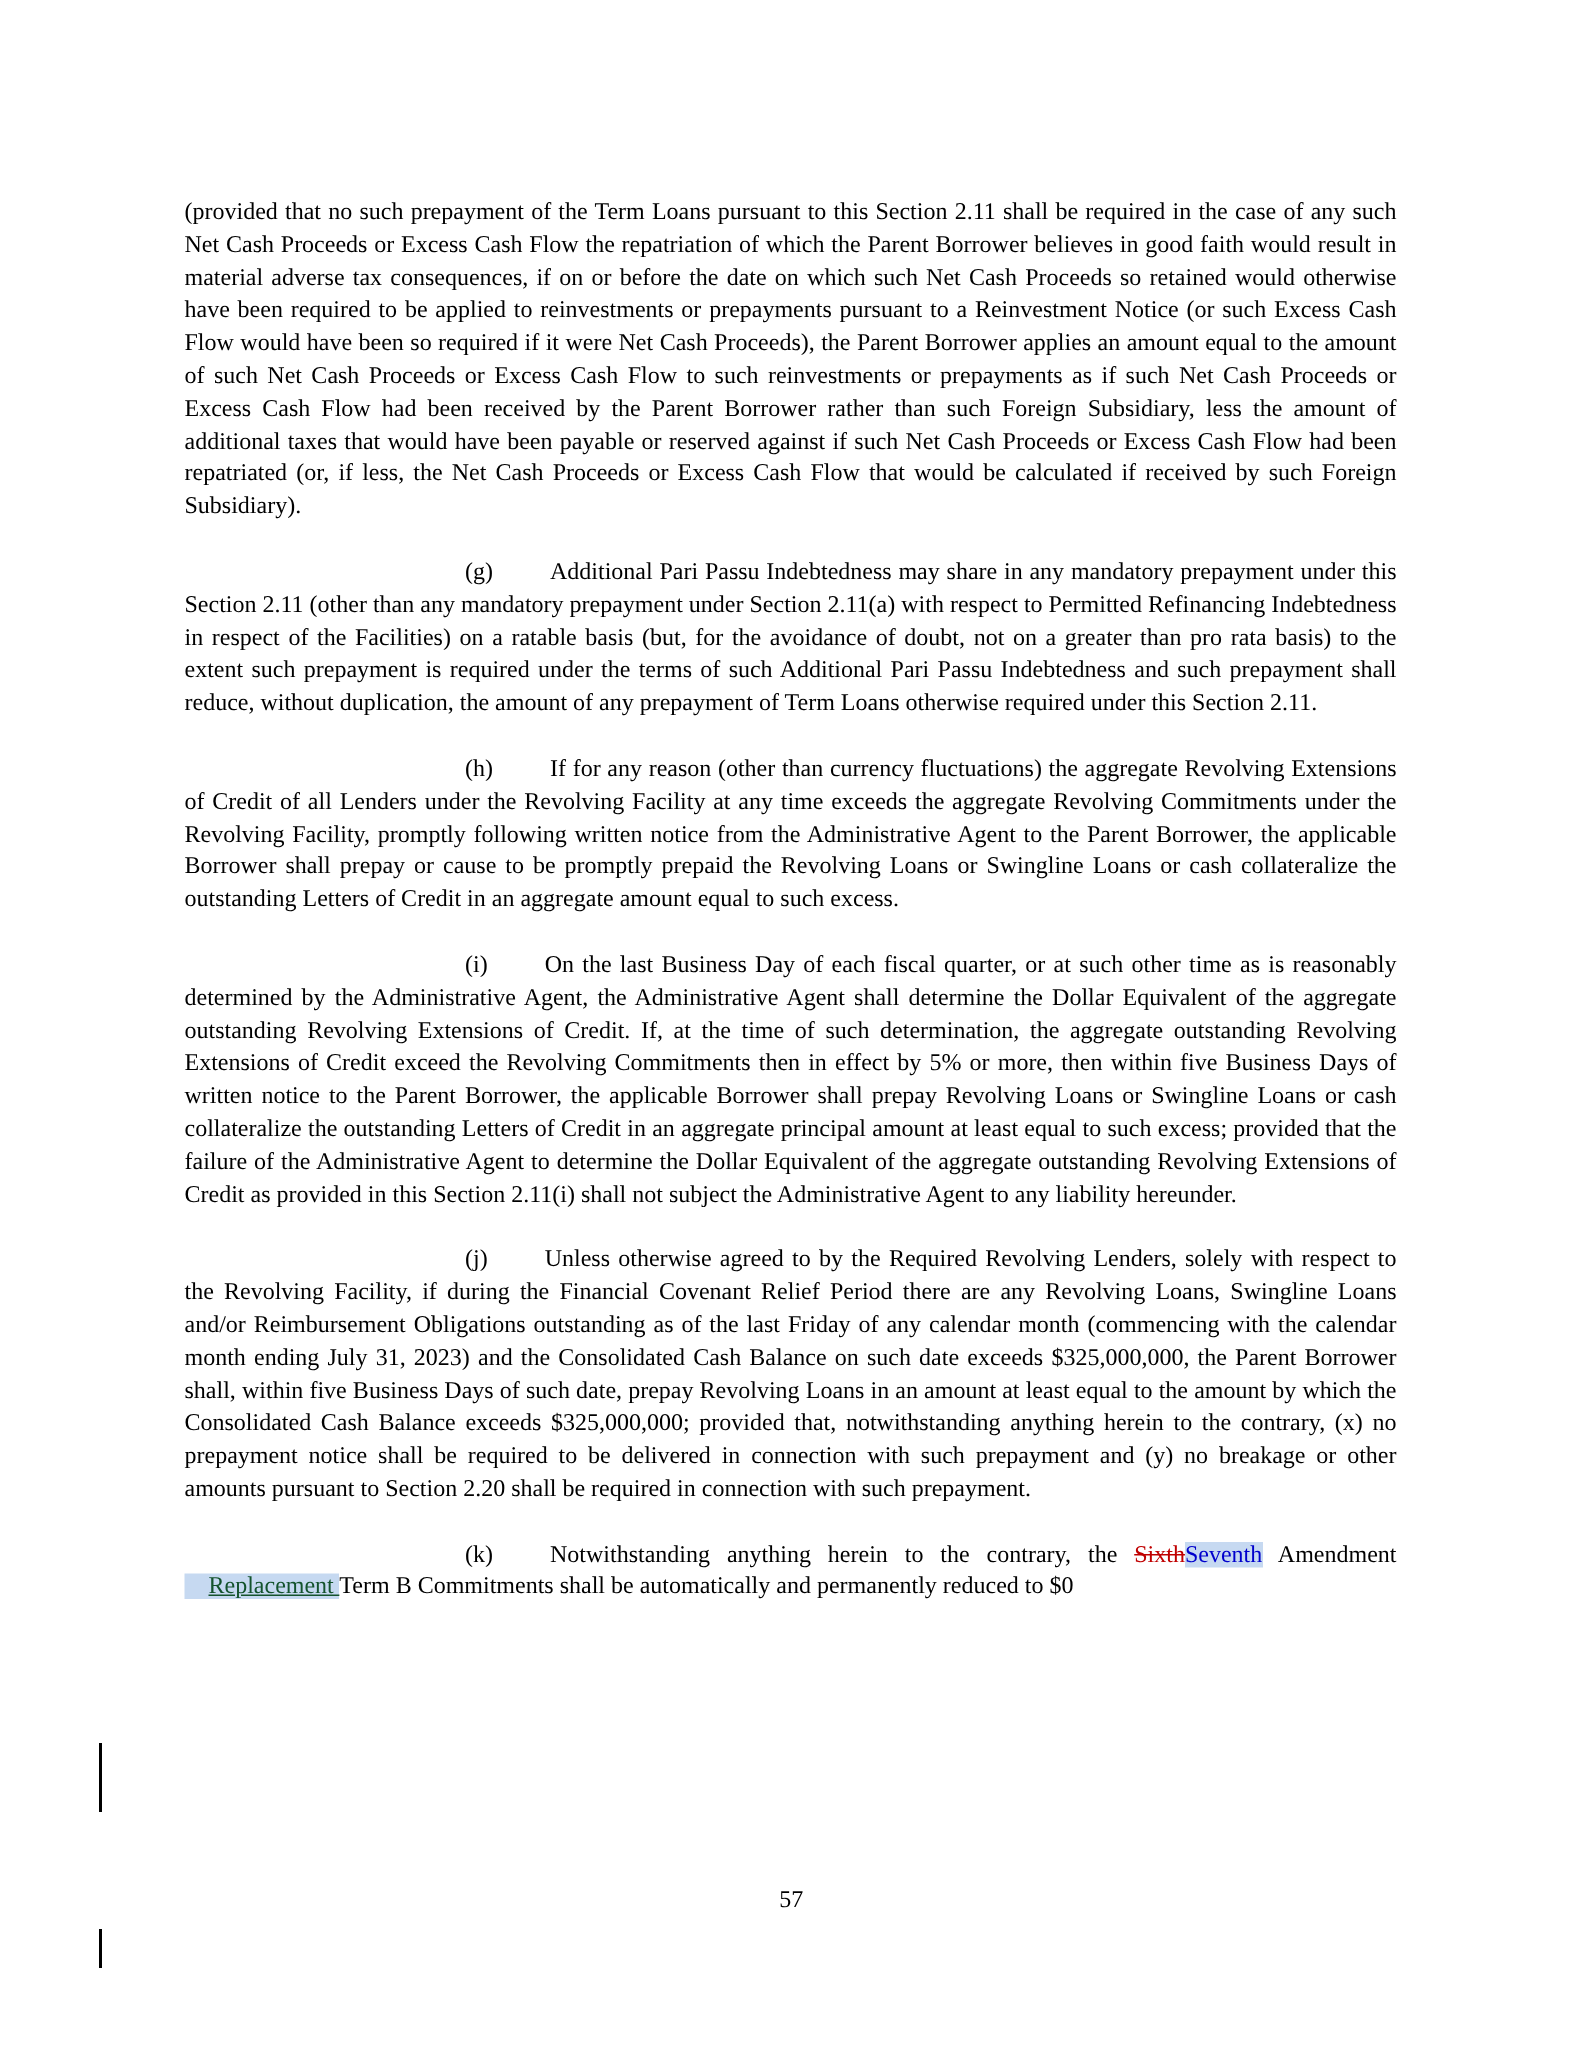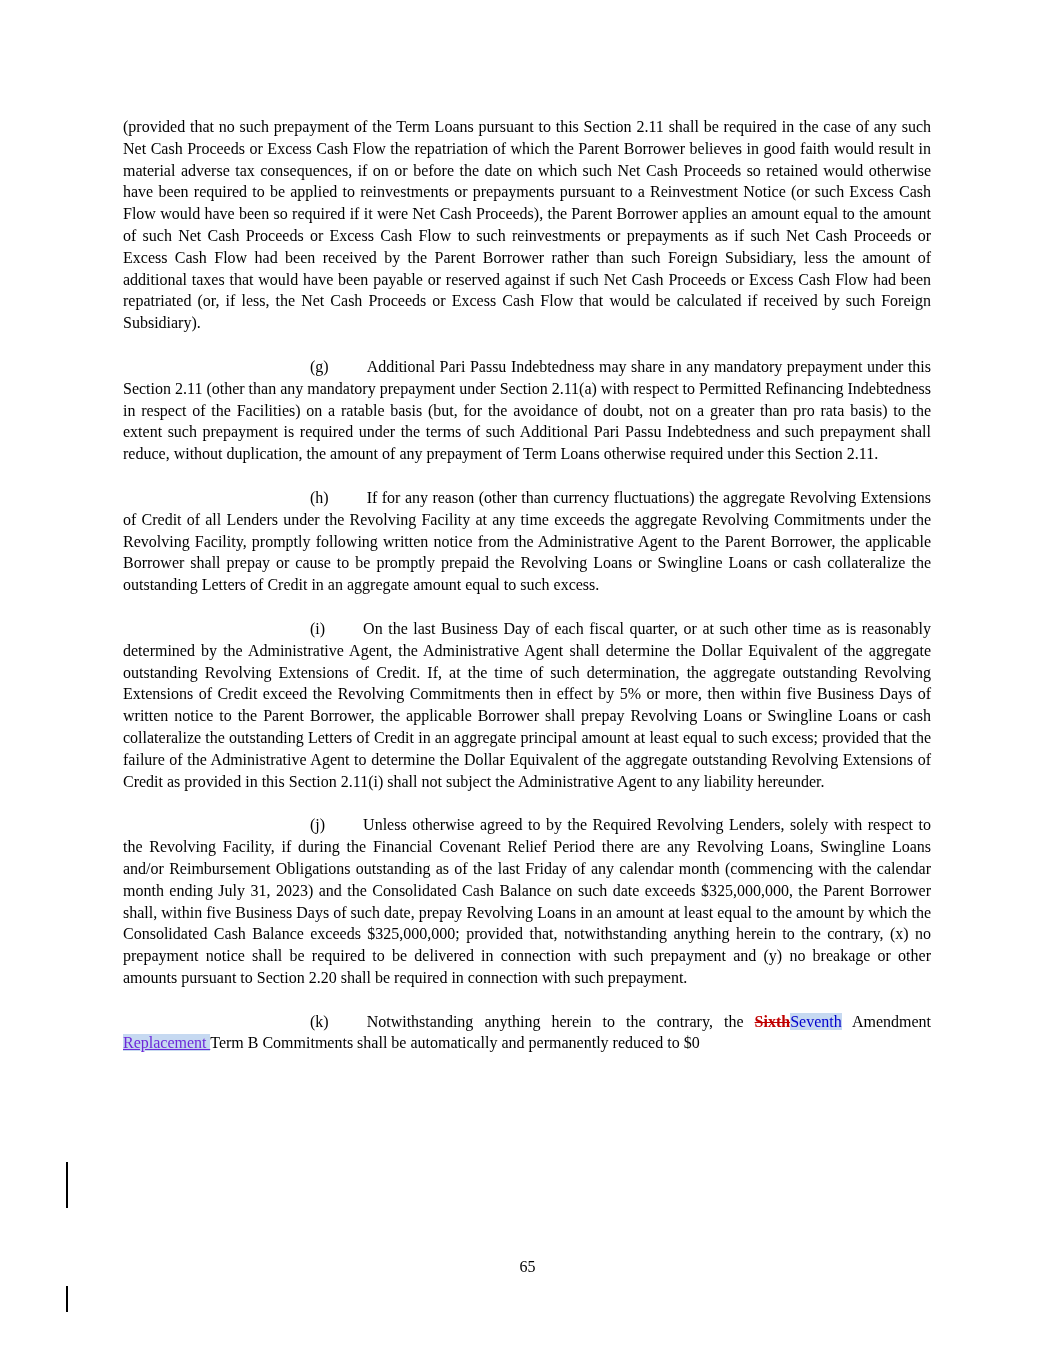--- a/index.html
+++ b/index.html
@@ -18,43 +18,43 @@
     width:1055px;height:1365px;
     background:#fff;
     overflow:hidden;
   }
   .content{
     position:absolute;
     left:123px;top:116px;
     width:808px;
   }
   p.para{
-    margin:0 0 22px 0;
+    margin:15px 0 22px 0;
     font-size:16px;
     line-height:21.8px;
     text-align:justify;
     color:#000;
   }
   p.para.labeled{ text-indent:187px; }
   .tab{ display:inline-block; width:38px; }
   .run-n{}
   .run-u{ }
   .run-del{
     color:var(--del-color);
     text-decoration:line-through;
-    font-weight:bold;
   }
   .run-ins{
     color:var(--ins-color);
     background:var(--hl-color);
   }
   .run-ins2{
-    color:#6d28d9;
+    color:#14532d;
     text-decoration:underline;
     background:var(--hl-color);
+    padding-left:16px;
   }
   .footer{
     position:absolute;
     left:0;top:1258px;
     width:100%;
     text-align:center;
     font-size:16px;
   }
   .change-bar{
     position:absolute;
@@ -75,15 +75,15 @@
   <div class="content">
       <p class="para"><span class="run run-n">(provided that no such prepayment of the Term Loans pursuant to this Section 2.11 shall be required in the case of any such Net Cash Proceeds or Excess Cash Flow the repatriation of which the Parent Borrower believes in good faith would result in material adverse tax consequences, if on or before the date on which such Net Cash Proceeds so retained would otherwise have been required to be applied to reinvestments or prepayments pursuant to a Reinvestment Notice (or such Excess Cash Flow would have been so required if it were Net Cash Proceeds), the Parent Borrower applies an amount equal to the amount of such Net Cash Proceeds or Excess Cash Flow to such reinvestments or prepayments as if such Net Cash Proceeds or Excess Cash Flow had been received by the Parent Borrower rather than such Foreign Subsidiary, less the amount of additional taxes that would have been payable or reserved against if such Net Cash Proceeds or Excess Cash Flow had been repatriated (or, if less, the Net Cash Proceeds or Excess Cash Flow that would be calculated if received by such Foreign Subsidiary).</span></p>
       <p class="para labeled"><span class="para-label">(g)</span><span class="tab"></span><span class="run run-n">Additional Pari Passu Indebtedness may share in any mandatory prepayment under this Section 2.11 (other than any mandatory prepayment under Section 2.11(a) with respect to Permitted Refinancing Indebtedness in respect of the Facilities) on a ratable basis (but, for the avoidance of doubt, not on a greater than pro rata basis) to the extent such prepayment is required under the terms of such Additional Pari Passu Indebtedness and such prepayment shall reduce, without duplication, the amount of any prepayment of Term Loans otherwise required under this Section 2.11.</span></p>
       <p class="para labeled"><span class="para-label">(h)</span><span class="tab"></span><span class="run run-n">If for any reason (other than currency fluctuations) the aggregate Revolving Extensions of Credit of all Lenders under the Revolving Facility at any time exceeds the aggregate Revolving Commitments under the Revolving Facility, promptly following written notice from the Administrative Agent to the Parent Borrower, the applicable Borrower shall prepay or cause to be promptly prepaid the Revolving Loans or Swingline Loans or cash collateralize the outstanding Letters of Credit in an aggregate amount equal to such excess.</span></p>
       <p class="para labeled"><span class="para-label">(i)</span><span class="tab"></span><span class="run run-n">On the last Business Day of each fiscal quarter, or at such other time as is reasonably determined by the Administrative Agent, the Administrative Agent shall determine the Dollar Equivalent of the aggregate outstanding Revolving Extensions of Credit.  If, at the time of such determination, the aggregate outstanding Revolving Extensions of Credit exceed the Revolving Commitments then in effect by 5% or more, then within five Business Days of written notice to the Parent Borrower, the applicable Borrower shall prepay Revolving Loans or Swingline Loans or cash collateralize the outstanding Letters of Credit in an aggregate principal amount at least equal to such excess; </span><span class="run run-u">provided</span><span class="run run-n"> that the failure of the Administrative Agent to determine the Dollar Equivalent of the aggregate outstanding Revolving Extensions of Credit as provided in this Section 2.11(i) shall not subject the Administrative Agent to any liability hereunder.</span></p>
       <p class="para labeled"><span class="para-label">(j)</span><span class="tab"></span><span class="run run-n">Unless otherwise agreed to by the Required Revolving Lenders, solely with respect to the Revolving Facility, if during the Financial Covenant Relief Period there are any Revolving Loans, Swingline Loans and/or Reimbursement Obligations outstanding as of the last Friday of any calendar month (commencing with the calendar month ending July 31, 2023) and the Consolidated Cash Balance on such date exceeds $325,000,000, the Parent Borrower shall, within five Business Days of such date, prepay Revolving Loans in an amount at least equal to the amount by which the Consolidated Cash Balance exceeds $325,000,000; </span><span class="run run-u">provided</span><span class="run run-n"> that, notwithstanding anything herein to the contrary, (x) no prepayment notice shall be required to be delivered in connection with such prepayment and (y) no breakage or other amounts pursuant to Section 2.20 shall be required in connection with such prepayment.</span></p>
       <p class="para labeled"><span class="para-label">(k)</span><span class="tab"></span><span class="run run-n">Notwithstanding anything herein to the contrary, the </span><span class="run run-del">Sixth</span><span class="run run-ins">Seventh</span><span class="run run-n"> Amendment </span><span class="run run-ins2">Replacement </span><span class="run run-n">Term B Commitments shall be automatically and permanently reduced to $0</span></p>
     </div>
 
   <div class="footer">
-    <span>65</span>
+    <span>57</span>
   </div>
 </div>
 
 </body></html>

